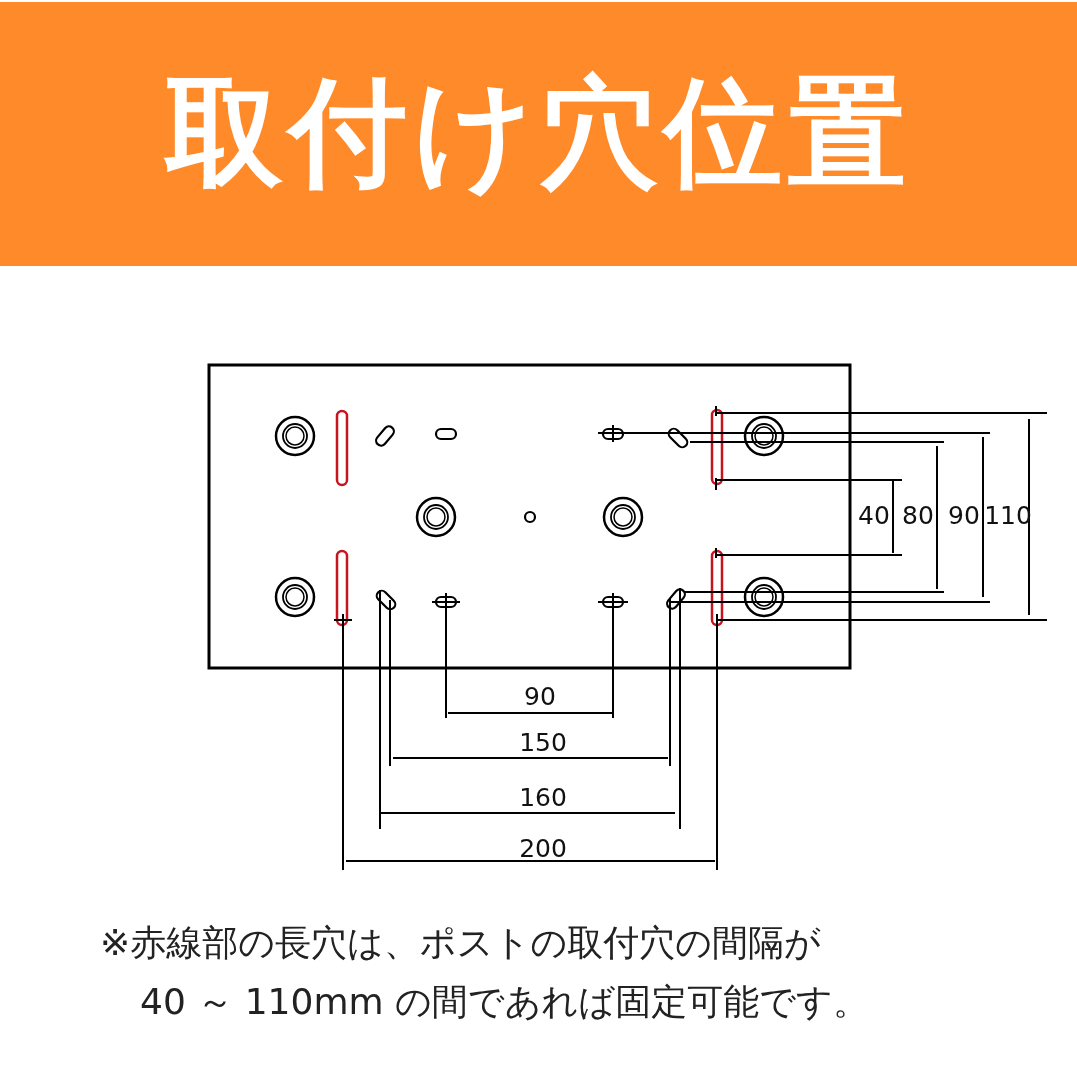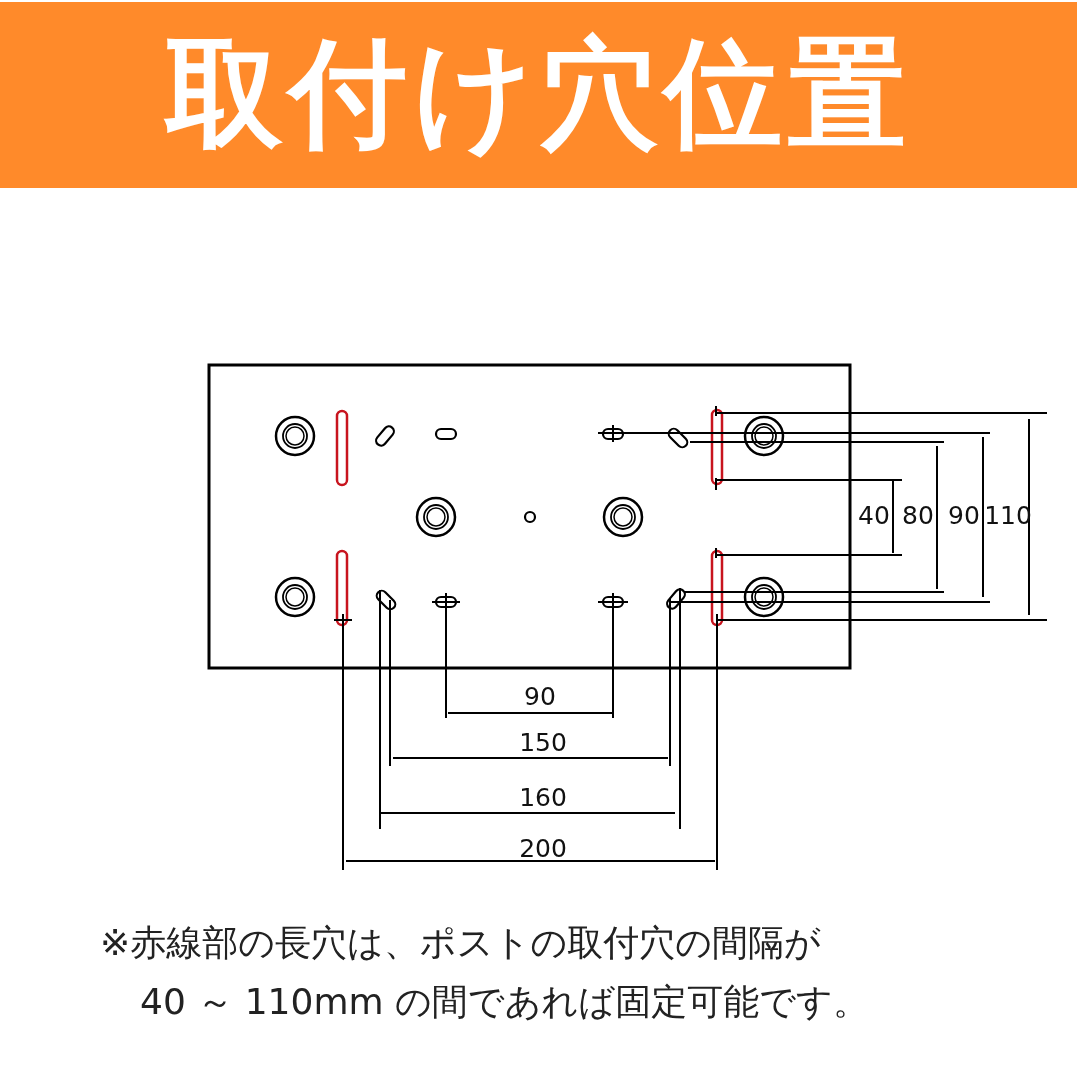--- a/index.html
+++ b/index.html
@@ -1,18 +1,18 @@
 <!DOCTYPE html>
 <html><head>
 <meta charset="utf-8">
 <style>
   html, body { margin: 0; padding: 0; background: #ffffff; }
   body { width: 1077px; height: 1077px; position: relative; overflow: hidden;
          font-family: "DejaVu Sans", "Liberation Sans", sans-serif; }
-  .banner { position: absolute; left: 0; top: 2px; width: 1077px; height: 186px;
+  .banner { position: absolute; left: 0; top: 2px; width: 1077px; height: 264px;
             background: #FF8A2A; display: flex; align-items: center; justify-content: center; }
   .banner-title { color: #ffffff; font-size: 118px; font-weight: bold; letter-spacing: 6px;
                   font-family: "DejaVu Sans", sans-serif; line-height: 1; margin-top: -4px; }
   svg.diagram { position: absolute; left: 0; top: 0; }
   .dim-label { font-family: "DejaVu Sans", "Liberation Sans", sans-serif; font-size: 25px; fill: #111; }
   .note { position: absolute; left: 0; width: 1077px; color: #222;
           font-family: "DejaVu Sans", sans-serif; font-size: 36px; line-height: 1; }
   .note.l1 { top: 925px; left: 100px; }
   .note.l2 { top: 984px; left: 140px; }
 </style>

